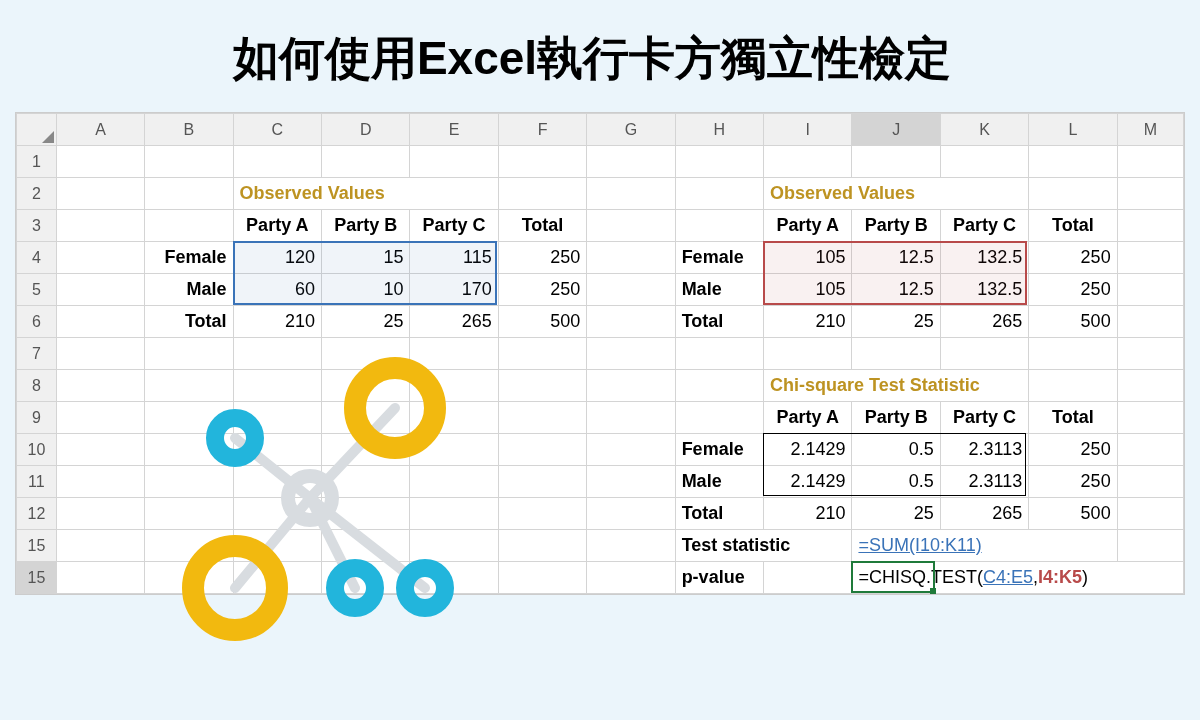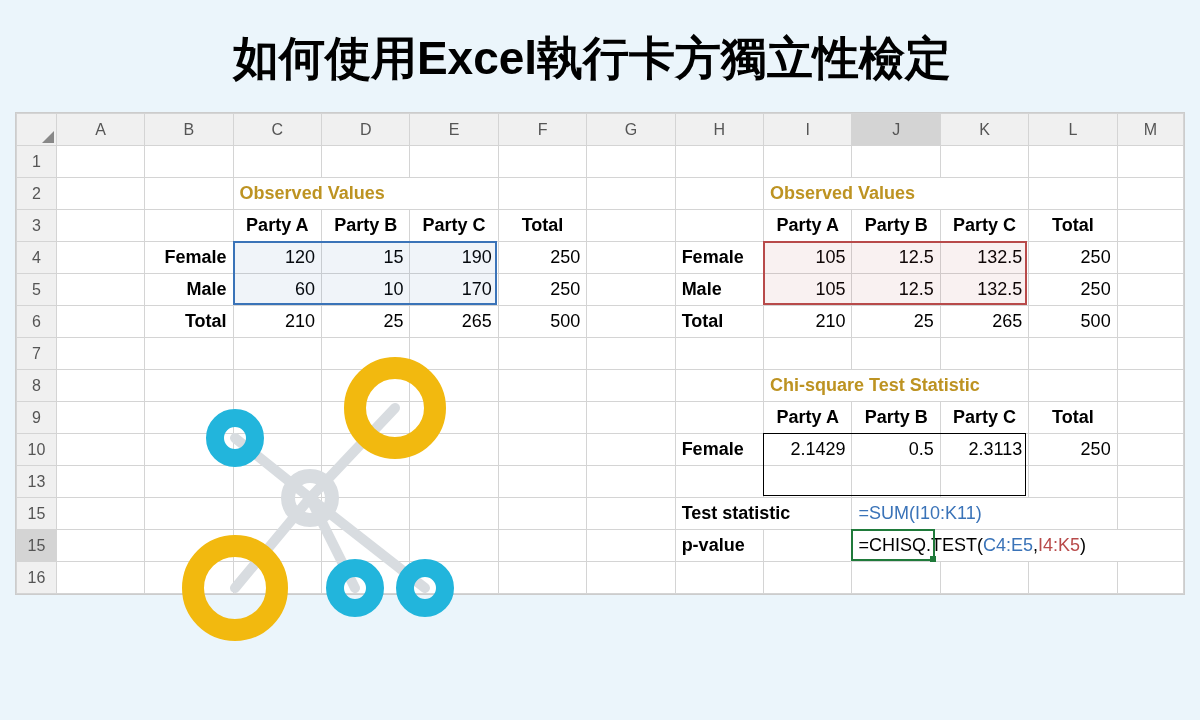--- a/index.html
+++ b/index.html
@@ -111,22 +111,22 @@
     }
     .sel-green::after {
       content: "";
       position: absolute;
       right: -3px;
       bottom: -3px;
       width: 6px; height: 6px;
       background: #1f7a3a;
     }
 
-    .formula-blue { color: #3a73b8; }
-    .formula-red { color: #b84a4a; }
+    .formula-blue { color: #3a73b8; text-decoration: underline; }
+    .formula-red { color: #b84a4a; font-weight: bold; }
 
     .svg-cell { position: relative; }
     .diagram-svg {
       position: absolute;
       left: 0;
       top: 0;
       z-index: 3;
     }
   </style>
 </head>
@@ -228,21 +228,21 @@
             <div class="inner right bold">Female</div>
           </td>
     <td style="position:relative">
       <div class="sel-blue" style="left:-1px;top:-1px;width:calc(300% + 2px);height:calc(200% + 2px);color:#3a73b8"></div>
       <div class="inner right">120</div>
     </td>
     <td>
             <div class="inner right">15</div>
           </td>
     <td>
-            <div class="inner right">190</div>
+            <div class="inner right">115</div>
           </td>
     <td>
             <div class="inner right">250</div>
           </td>
     <td></td>
     <td>
             <div class="inner bold">Female</div>
           </td>
     <td style="position:relative">
       <div class="sel-red" style="left:-1px;top:-1px;width:calc(300% + 2px);height:calc(200% + 2px);color:#b84a4a"></div>
@@ -436,38 +436,74 @@
           </td>
     <td>
             <div class="inner right">2.3113</div>
           </td>
     <td>
             <div class="inner right">250</div>
           </td>
     <td></td>
   </tr>
 
-
-
-  <tr>
-          <th class="rowhead">13</th>
-    <td></td>
-          <td></td>
-          <td></td>
-          <td></td>
-          <td></td>
-          <td></td>
-          <td></td>
-          <td></td>
-          <td></td>
-          <td></td>
-          <td></td>
-          <td></td>
-          <td></td>
-  </tr>
+  <tr>
+          <th class="rowhead">11</th>
+    <td></td>
+          <td></td>
+          <td></td>
+          <td></td>
+          <td></td>
+          <td></td>
+          <td></td>
+    <td>
+            <div class="inner bold">Male</div>
+          </td>
+    <td>
+            <div class="inner right">2.1429</div>
+          </td>
+    <td>
+            <div class="inner right">0.5</div>
+          </td>
+    <td>
+            <div class="inner right">2.3113</div>
+          </td>
+    <td>
+            <div class="inner right">250</div>
+          </td>
+    <td></td>
+  </tr>
+
+  <tr>
+          <th class="rowhead">12</th>
+    <td></td>
+          <td></td>
+          <td></td>
+          <td></td>
+          <td></td>
+          <td></td>
+          <td></td>
+    <td>
+            <div class="inner bold">Total</div>
+          </td>
+    <td>
+            <div class="inner right">210</div>
+          </td>
+    <td>
+            <div class="inner right">25</div>
+          </td>
+    <td>
+            <div class="inner right">265</div>
+          </td>
+    <td>
+            <div class="inner right">500</div>
+          </td>
+    <td></td>
+  </tr>
+
 
   <tr>
           <th class="rowhead">15</th>
     <td></td>
           <td></td>
           <td></td>
           <td></td>
           <td></td>
           <td></td>
           <td></td>
@@ -498,31 +534,15 @@
       <div class="inner">
         <span>=CHISQ.TEST(</span>
               <span class="formula-blue">C4:E5</span>
               <span>, </span>
               <span class="formula-red">I4:K5</span>
               <span>)</span>
       </div>
     </td>
   </tr>
 
-  <tr>
-          <th class="rowhead">16</th>
-    <td></td>
-          <td></td>
-          <td></td>
-          <td></td>
-          <td></td>
-          <td></td>
-          <td></td>
-          <td></td>
-          <td></td>
-          <td></td>
-          <td></td>
-          <td></td>
-          <td></td>
-  </tr>
 </tbody>
     </table>
 </div>
 
 </body></html>

